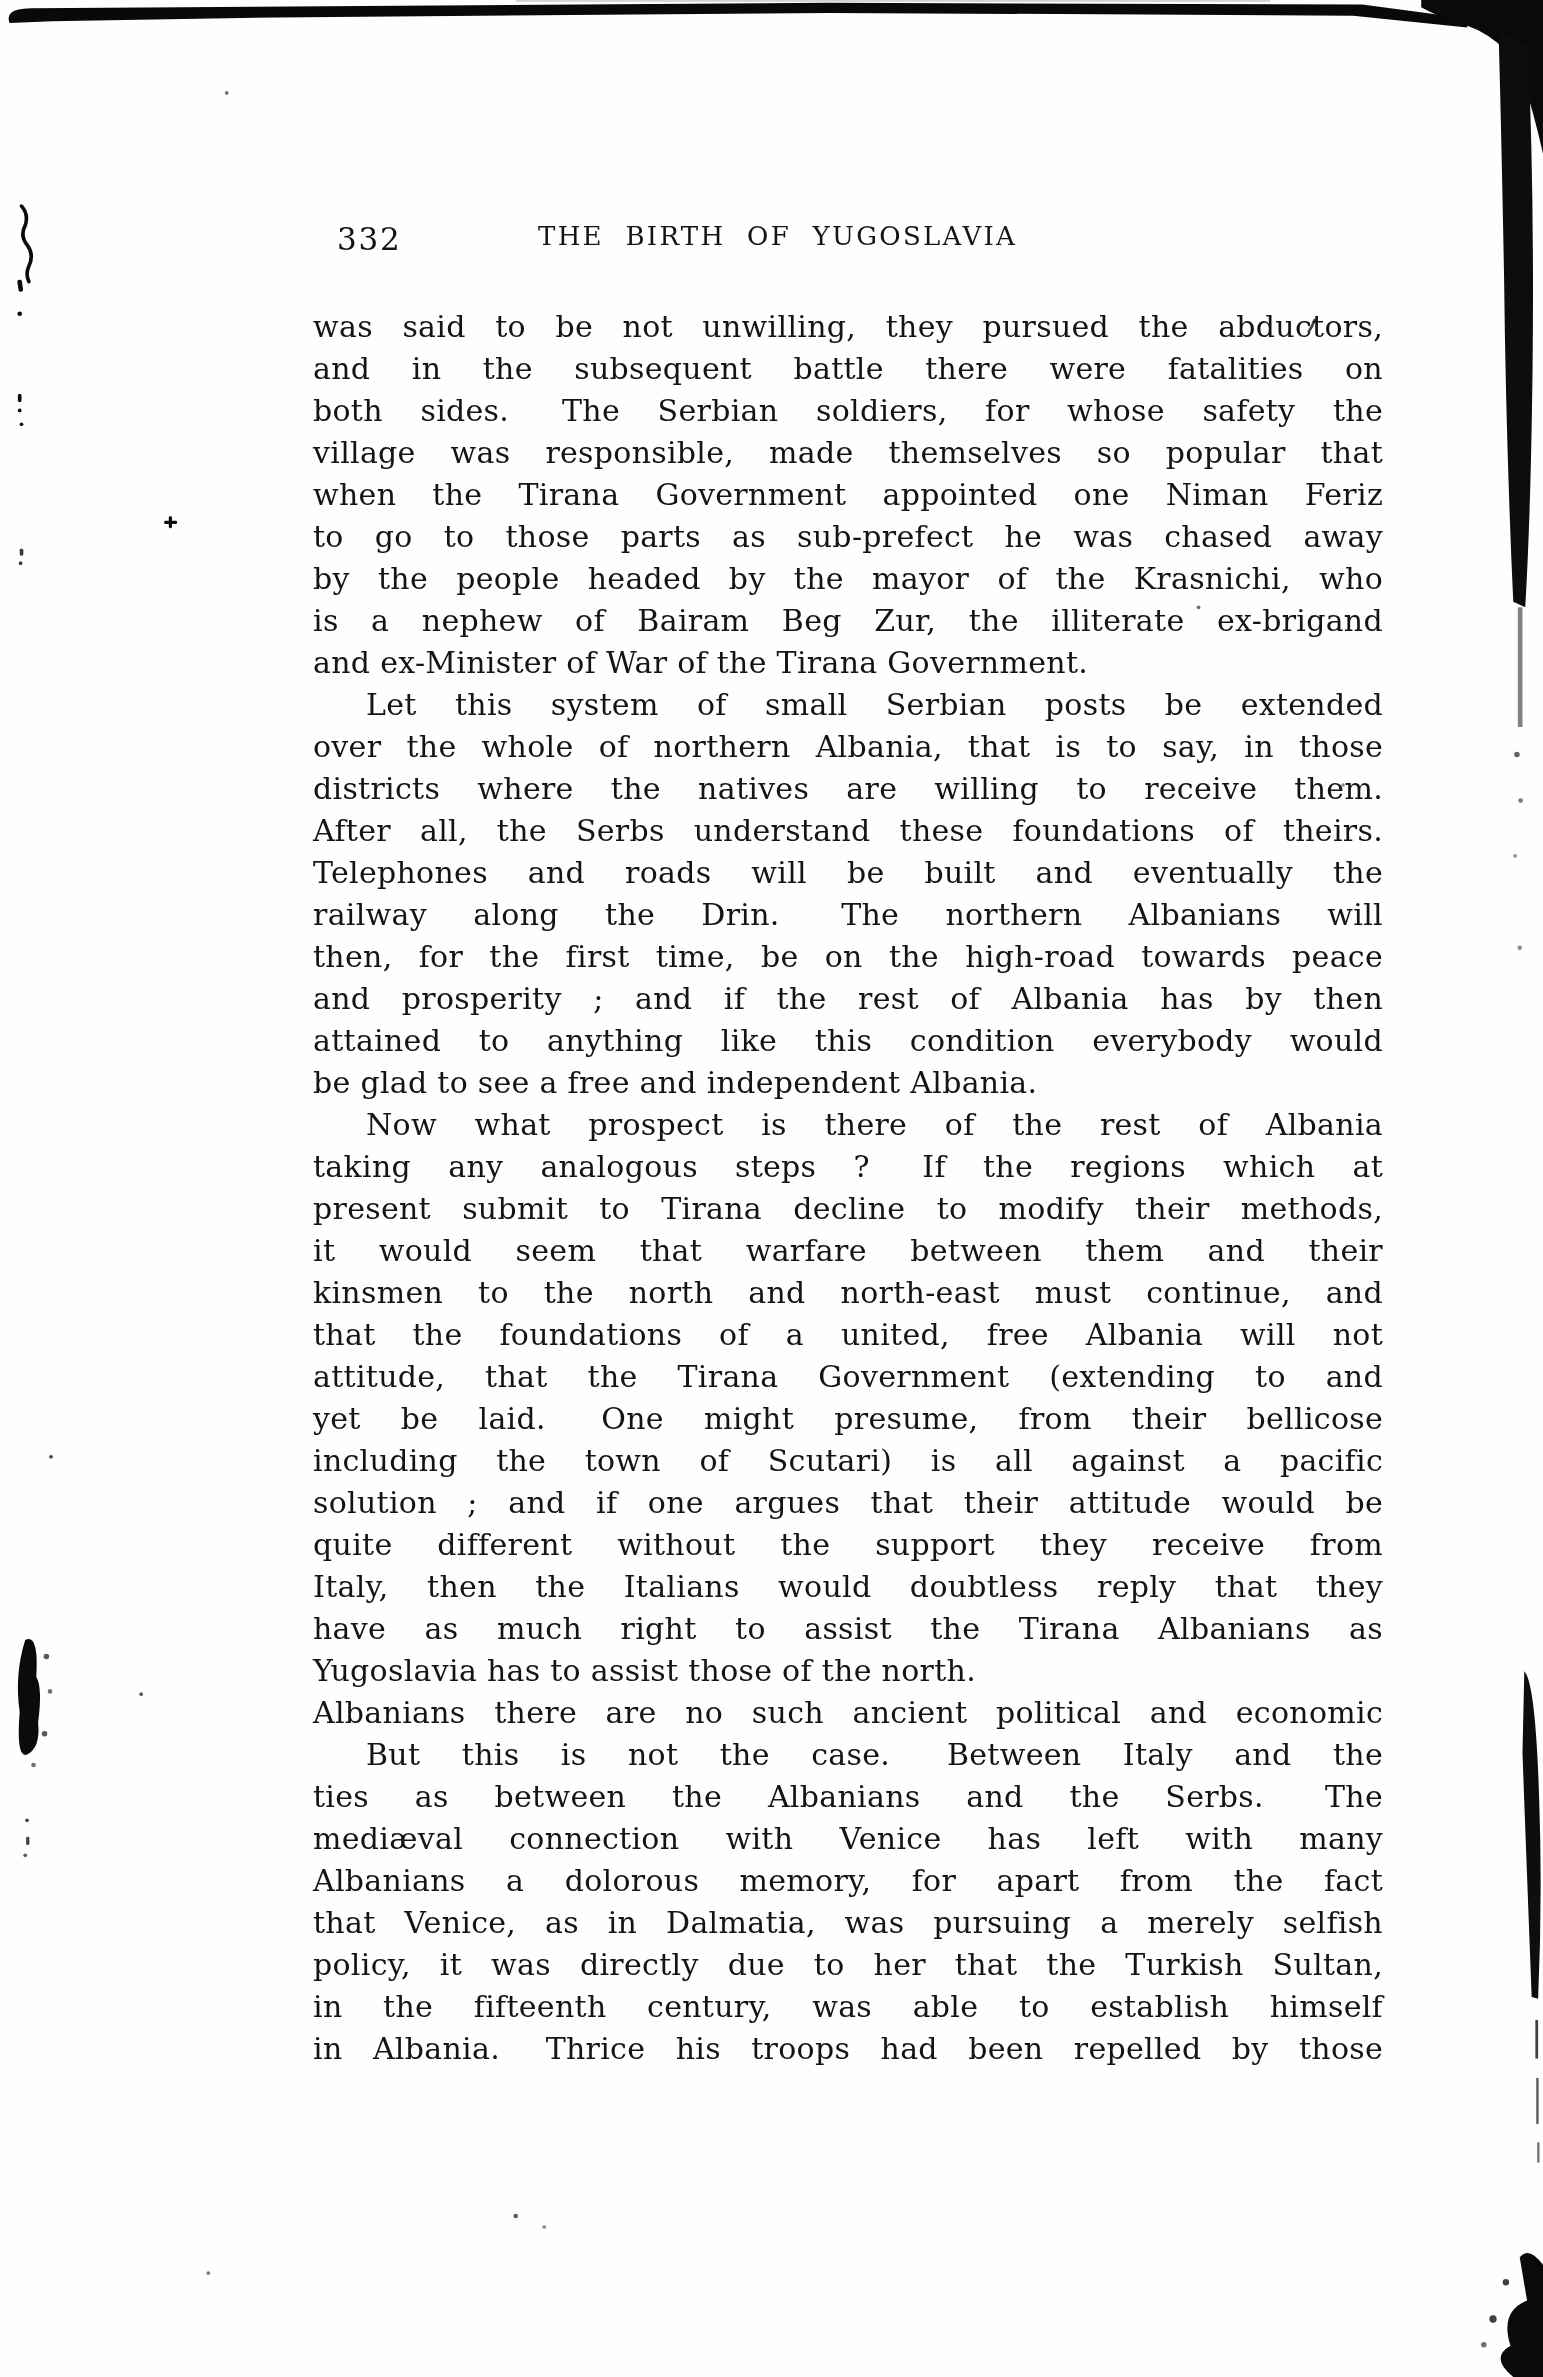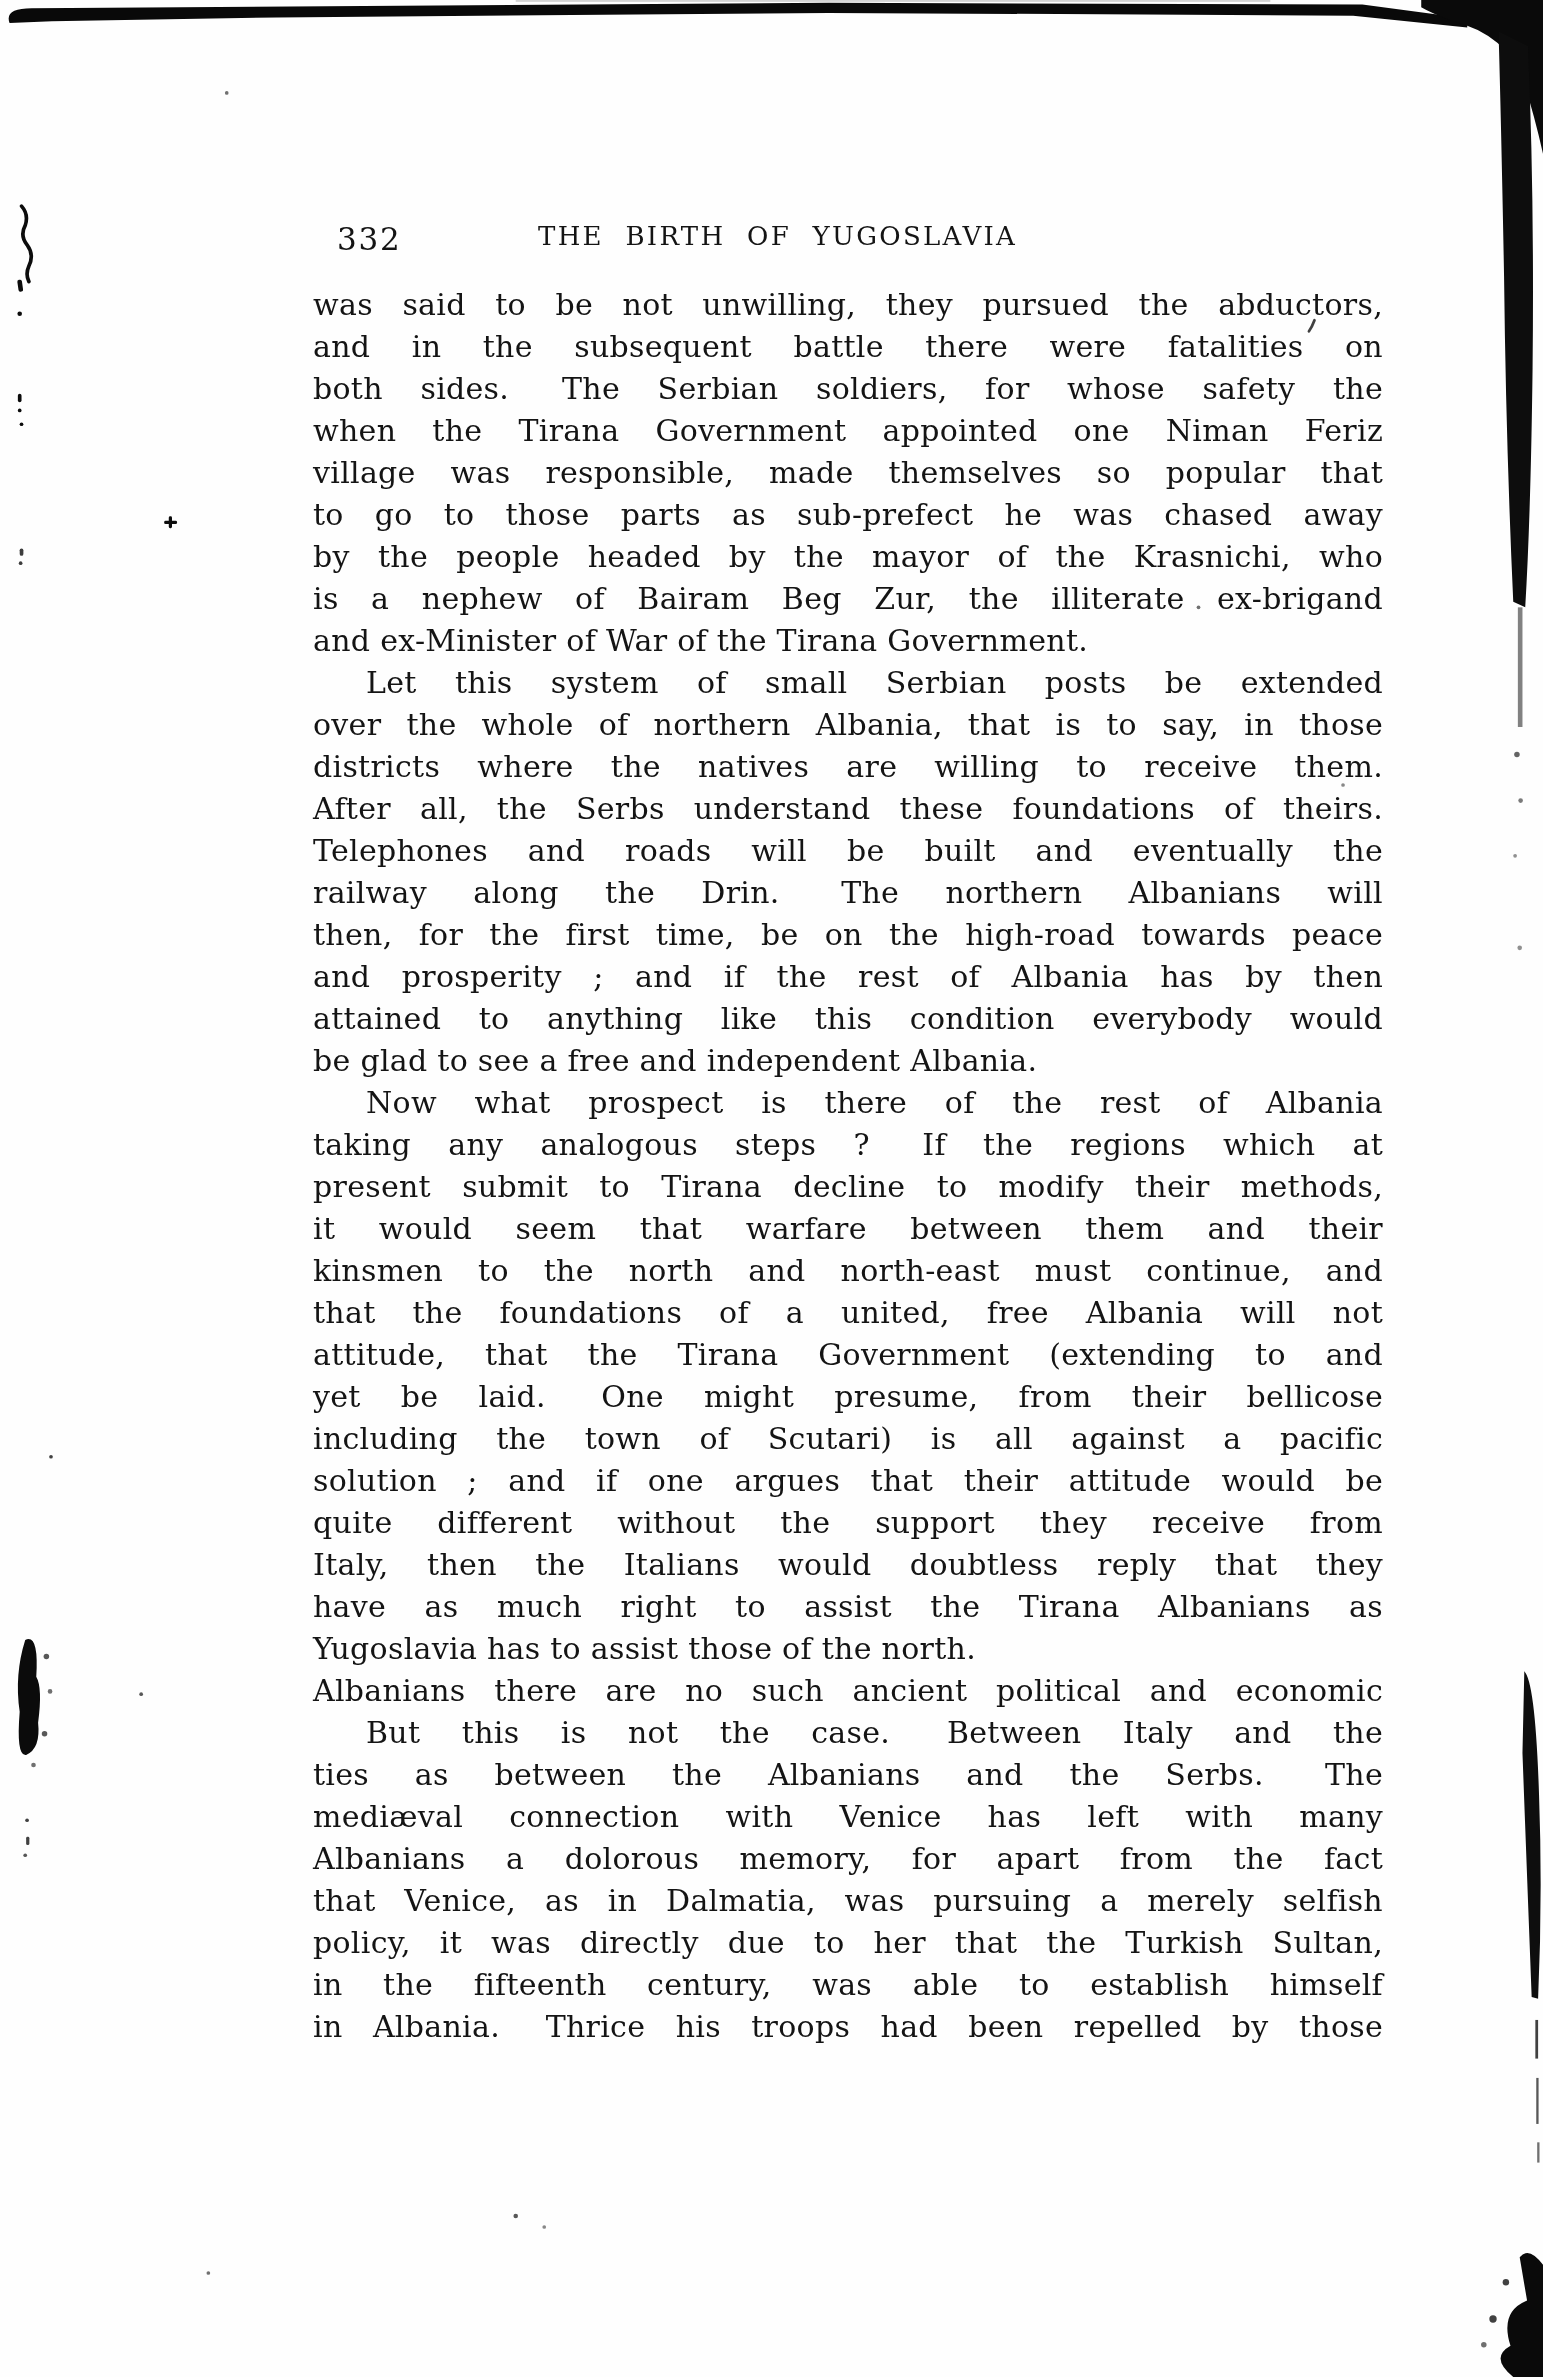--- a/index.html
+++ b/index.html
@@ -15,21 +15,21 @@
   .page-number {
     position:absolute; left:24px; top:0;
     font-size:31px; letter-spacing:1.8px;
   }
   .page-title {
     position:absolute; left:225px; top:0;
     font-size:26px; letter-spacing:2.3px; word-spacing:11px;
     white-space:nowrap;
   }
   .page-text {
-    position:absolute; top:284px; left:313px; width:1070px;
+    position:absolute; top:306px; left:313px; width:1070px;
     font-size:30px; line-height:42px; letter-spacing:0.3px;
   }
   .line {
     text-align:justify;
     text-align-last:justify;
     height:42px;
     white-space:normal;
   }
   .line.last { text-align-last:left; }
   .line.indent { text-indent:53px; }
@@ -42,22 +42,22 @@
 
   <div class="header">
     <span class="page-number">332</span>
     <span class="page-title">THE BIRTH OF YUGOSLAVIA</span>
   </div>
 
   <div class="page-text">
       <div class="line">was said to be not unwilling, they pursued the abductors,</div>
       <div class="line">and in the subsequent battle there were fatalities on</div>
       <div class="line">both sides.  The Serbian soldiers, for whose safety the</div>
+      <div class="line">village was responsible, made themselves so popular that</div>
       <div class="line">when the Tirana Government appointed one Niman Feriz</div>
-      <div class="line">village was responsible, made themselves so popular that</div>
       <div class="line">to go to those parts as sub-prefect he was chased away</div>
       <div class="line">by the people headed by the mayor of the Krasnichi, who</div>
       <div class="line">is a nephew of Bairam Beg Zur, the illiterate ex-brigand</div>
       <div class="line last">and ex-Minister of War of the Tirana Government.</div>
       <div class="line indent">Let this system of small Serbian posts be extended</div>
       <div class="line">over the whole of northern Albania, that is to say, in those</div>
       <div class="line">districts where the natives are willing to receive them.</div>
       <div class="line">After all, the Serbs understand these foundations of theirs.</div>
       <div class="line">Telephones and roads will be built and eventually the</div>
       <div class="line">railway along the Drin.  The northern Albanians will</div>

